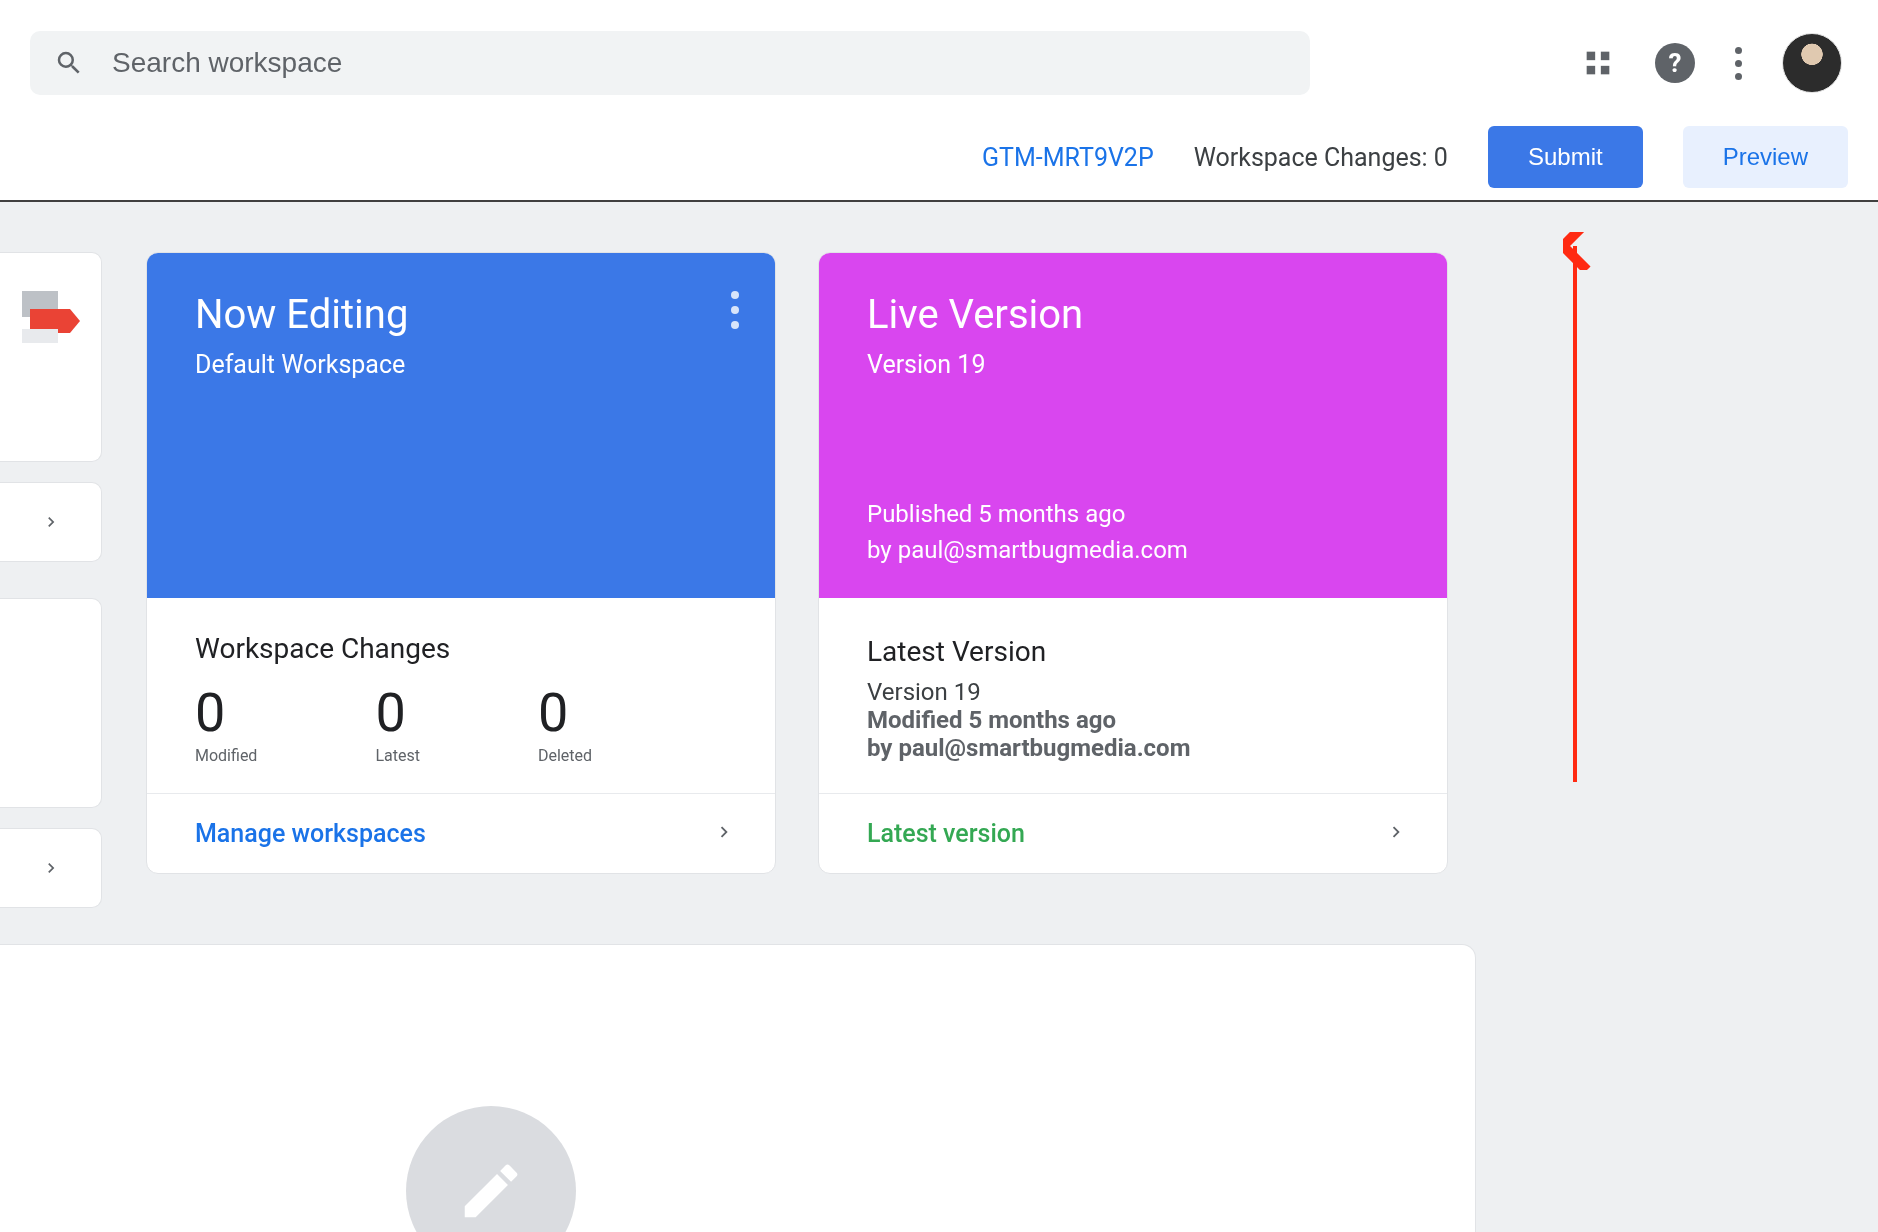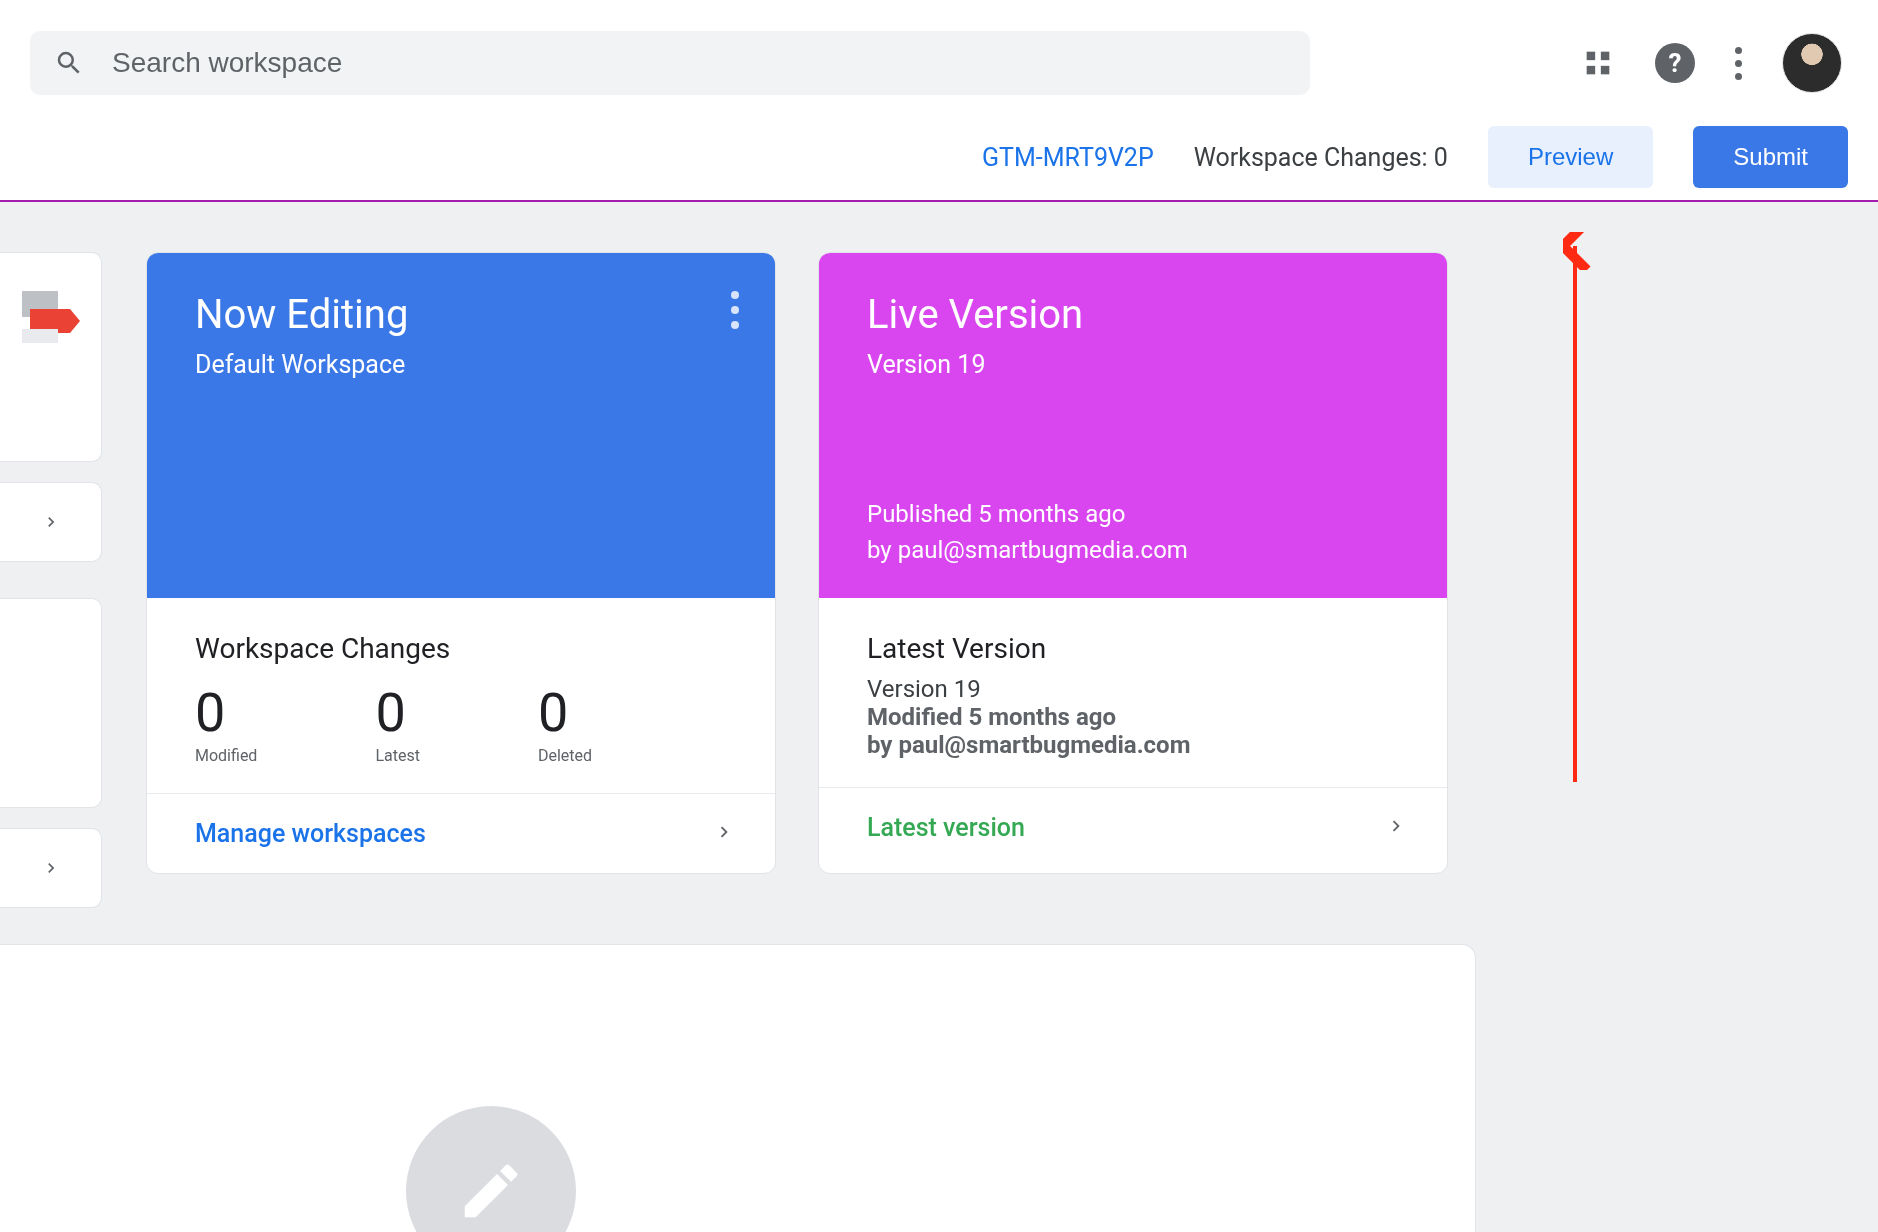--- a/index.html
+++ b/index.html
@@ -55,21 +55,21 @@
     background: radial-gradient(circle at 50% 35%, #e0c9b0 0 22%, #2c2c2c 23% 100%);
     border: 1px solid #e0e0e0;
   }
   
   .subbar {
     height: 88px;
     display: flex;
     align-items: center;
     justify-content: flex-end;
     padding: 0 30px 0 0;
-    border-bottom: 2px solid #a21caf;
+    border-bottom: 2px solid #404040;
     gap: 40px;
     box-shadow: 0 1px 2px rgba(0,0,0,0.04);
   }
   .container-id { color: #1a73e8; font-size: 25px; cursor:pointer; }
   .ws-changes { color: #3c4043; font-size: 25px; }
   .btn {
     height: 62px; padding: 0 40px;
     border-radius: 6px; font-size: 24px; font-weight: 500;
     display:flex;align-items:center;justify-content:center;
     cursor:pointer; border:none;
@@ -87,21 +87,21 @@
     display: flex;
     gap: 42px;
     margin-left: 146px;
   }
   .card {
     width: 630px;
     background: #fff;
     border-radius: 12px;
     border: 1px solid #e1e3e6;
     overflow: hidden;
-    display:flex; flex-direction:column;
+    display:flex; flex-direction:column;justify-content:space-between;
   }
   .card-head {
     height: 345px;
     color: #fff;
     padding: 38px 48px 30px 48px;
     position: relative;
     display:flex; flex-direction:column;
   }
   .card-blue  .card-head { background:#3b78e7; }
   .card-green .card-head { background:#d946ef; }
@@ -199,22 +199,22 @@
         <span></span>
         <span></span>
       </span>
     <span class="avatar"></span>
   </div>
 </div>
 
 <div class="subbar">
   <span class="container-id">GTM-MRT9V2P</span>
   <span class="ws-changes">Workspace Changes: 0</span>
+  <button class="btn btn-submit">Submit</button>
   <button class="btn btn-preview">Preview</button>
-  <button class="btn btn-submit">Submit</button>
 </div>
 
 <div class="body-area">
 
   <div class="side-tile t1">
     <svg width="58" height="60" viewBox="0 0 58 60">
       <rect x="0" y="8" width="36" height="26" fill="#bdc1c6"></rect>
       <path d="M8 26 h40 l10 12 l-10 12 h-40 z" fill="#ea4335"></path>
       <rect x="0" y="46" width="36" height="14" fill="#e8eaed"></rect>
     </svg>

